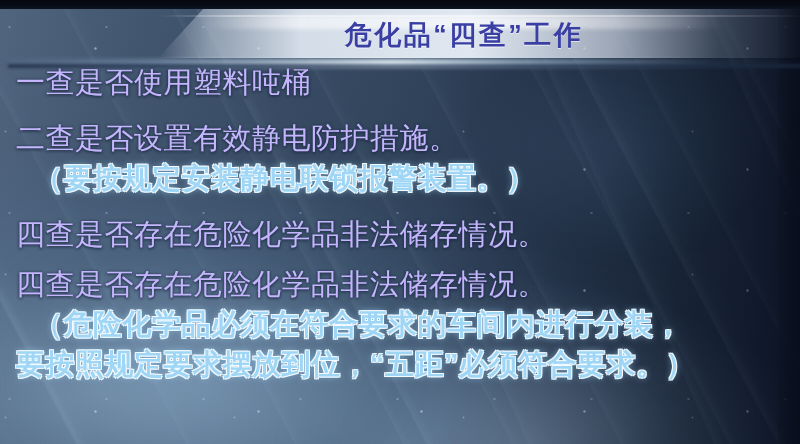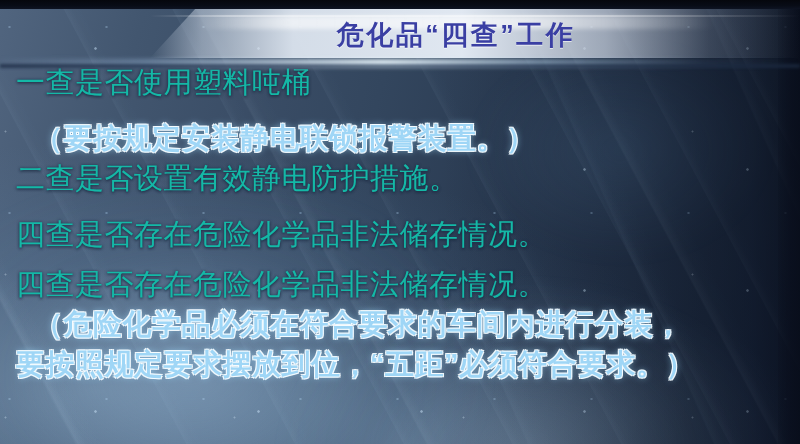--- a/index.html
+++ b/index.html
@@ -111,21 +111,21 @@
     position: absolute;
     top: 0; left: 0; right: 0;
     height: 9px;
     background: linear-gradient(180deg, #05070d 0%, #080c16 60%, #0d1322 100%);
     z-index: 6;
   }
 
   
   .banner-wrap {
     position: absolute;
-    top: 8px; left: 0; right: 0;
+    top: 8px; left: 8px; right: 0;
     height: 50px;
     z-index: 5;
   }
   .banner-fade {
     position: absolute;
     top: 0; left: 150px;
     width: 650px; height: 50px;
     background: linear-gradient(90deg,
        rgba(210,220,232,0.00) 0%,
        rgba(205,216,230,0.55) 8%,
@@ -192,21 +192,21 @@
   }
   .group { margin: 0; }
   .line {
     font-size: 29px;
     line-height: 40px;
     white-space: nowrap;
     letter-spacing: 0.5px;
     font-weight: 500;
   }
   .line-main {
-    color: #14b8a6;
+    color: #c4b5fd;
     padding-left: 16px;
     text-shadow:
       0 0 3px rgba(40,60,90,0.75),
       0 1px 3px rgba(10,20,40,0.75);
   }
   .line-note {
     color: #9fd6f6;
     font-weight: 700;
     padding-left: 34px;
     text-shadow:
@@ -248,22 +248,22 @@
 
   <div class="content">
 
     <div class="group">
       <div class="line line-main">一查是否使用塑料吨桶</div>
     </div>
 
     <div class="gap"></div>
 
     <div class="group">
+      <div class="line line-main">二查是否设置有效静电防护措施。</div>
       <div class="line line-note">（要按规定安装静电联锁报警装置。）</div>
-      <div class="line line-main">二查是否设置有效静电防护措施。</div>
     </div>
 
     <div class="gap"></div>
 
     <div class="group">
       <div class="line line-main">四查是否存在危险化学品非法储存情况。</div>
     </div>
 
     <div class="gap-sm"></div>
 

